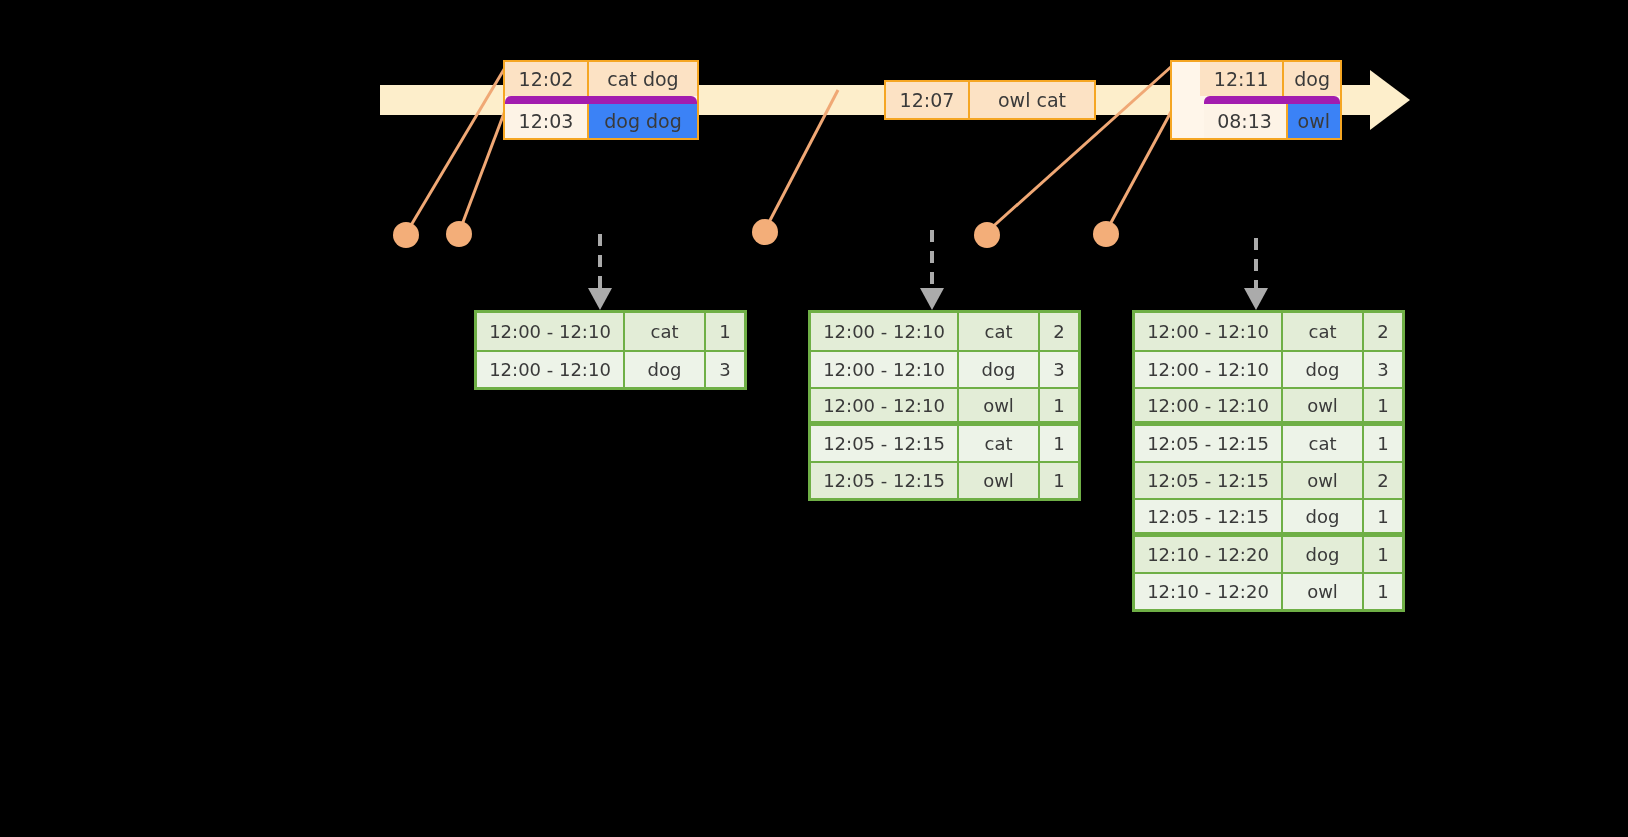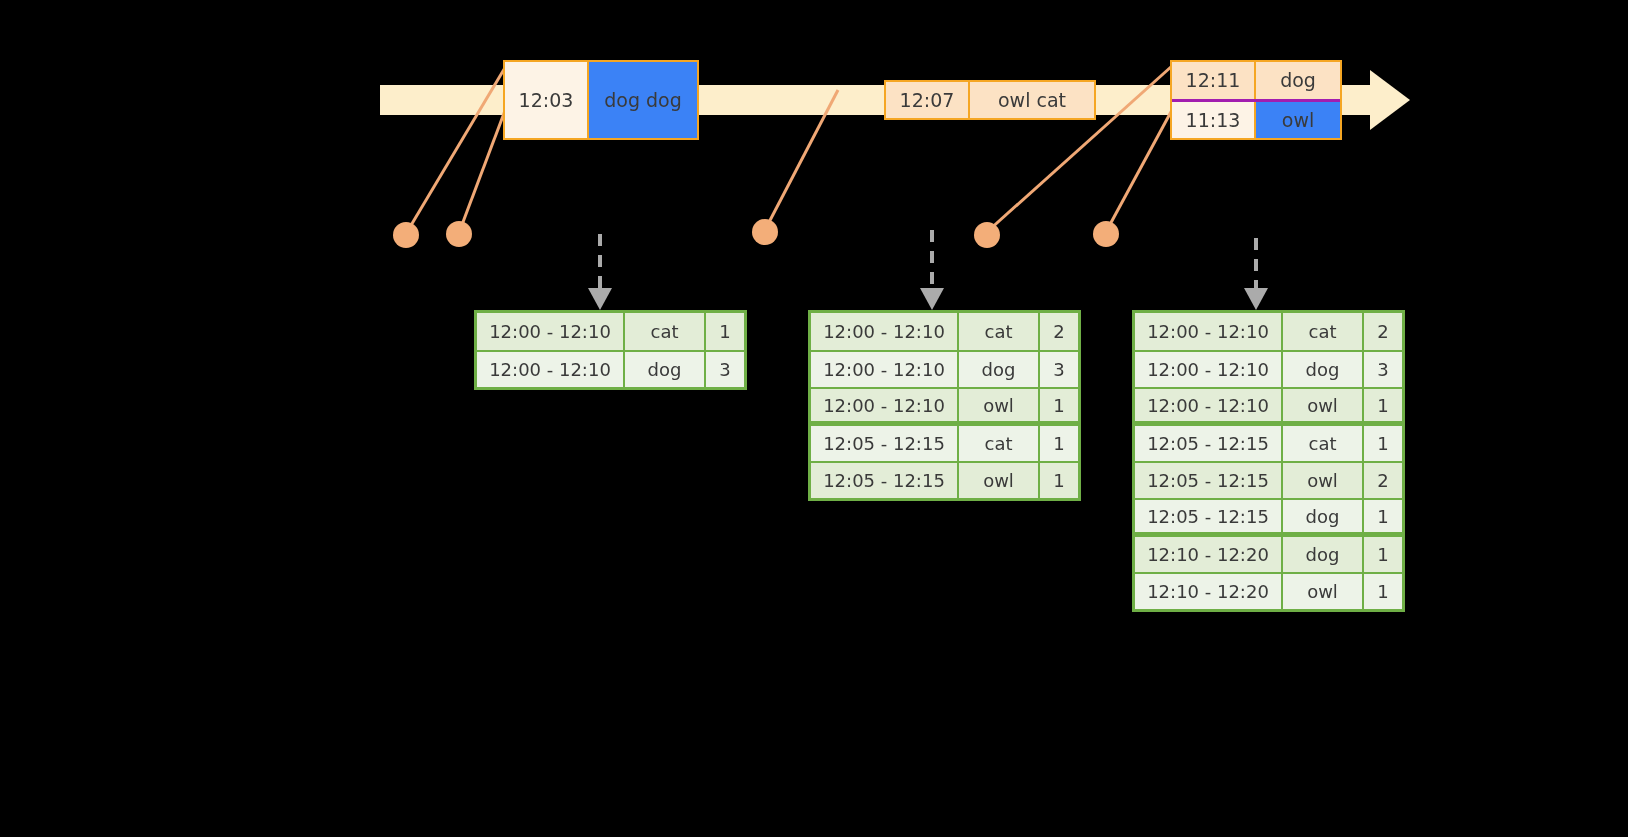--- a/index.html
+++ b/index.html
@@ -34,21 +34,22 @@
     display: flex;
     flex-direction: column;
     background: #FFF6EA;
   }
   .event-row {
     display: flex;
     flex: 1 1 0;
     align-items: stretch;
   }
   .event-row + .event-row {
-    border-top: 3px solid #a21caf;
+    border-top: 8px solid #a21caf;
+    border-radius: 6px;
   }
   .event-row.shade .ev-time,
   .event-row.shade .ev-words {
     background: #FCE2C4;
   }
   .ev-time {
     width: 84px;
     display: flex;
     align-items: center;
     justify-content: center;
@@ -140,40 +141,44 @@
       <line x1="1256" y1="238" x2="1256" y2="288"></line>
     </g>
     <g fill="#ABABAB">
       <polygon points="588,288 612,288 600,310"></polygon>
       <polygon points="920,288 944,288 932,310"></polygon>
       <polygon points="1244,288 1268,288 1256,310"></polygon>
     </g>
   </svg>
 
   <div class="event-box" id="event-box-1" style="left:503px; top:60px; width:196px; height:80px;">
+    <div class="event-row shade">
+      <div class="ev-time">12:02</div>
+      <div class="ev-words">cat dog</div>
+    </div>
     <div class="event-row">
       <div class="ev-time">12:03</div>
       <div class="ev-words">dog dog</div>
     </div>
   </div>
 
   <div class="event-box" id="event-box-2" style="left:884px; top:80px; width:212px; height:40px;">
     <div class="event-row shade">
       <div class="ev-time">12:07</div>
       <div class="ev-words">owl cat</div>
     </div>
   </div>
 
-  <div class="event-box" id="event-box-3" style="left:1170px; top:60px; width:172px; height:80px;">
+  <div class="event-box" id="event-box-3" style="left:1170px; top:60px; width:172px; height:80px;align-items:flex-end;">
     <div class="event-row shade">
       <div class="ev-time">12:11</div>
       <div class="ev-words">dog</div>
     </div>
     <div class="event-row">
-      <div class="ev-time">11:13</div>
+      <div class="ev-time">08:13</div>
       <div class="ev-words">owl</div>
     </div>
   </div>
 
   <div class="result-table" id="result-table-1" style="left:474px; top:310px;">
       <div class="res-row">
         <div class="res-cell c-window">12:00 - 12:10</div>
         <div class="res-cell c-key">cat</div>
         <div class="res-cell c-count">1</div>
       </div>

